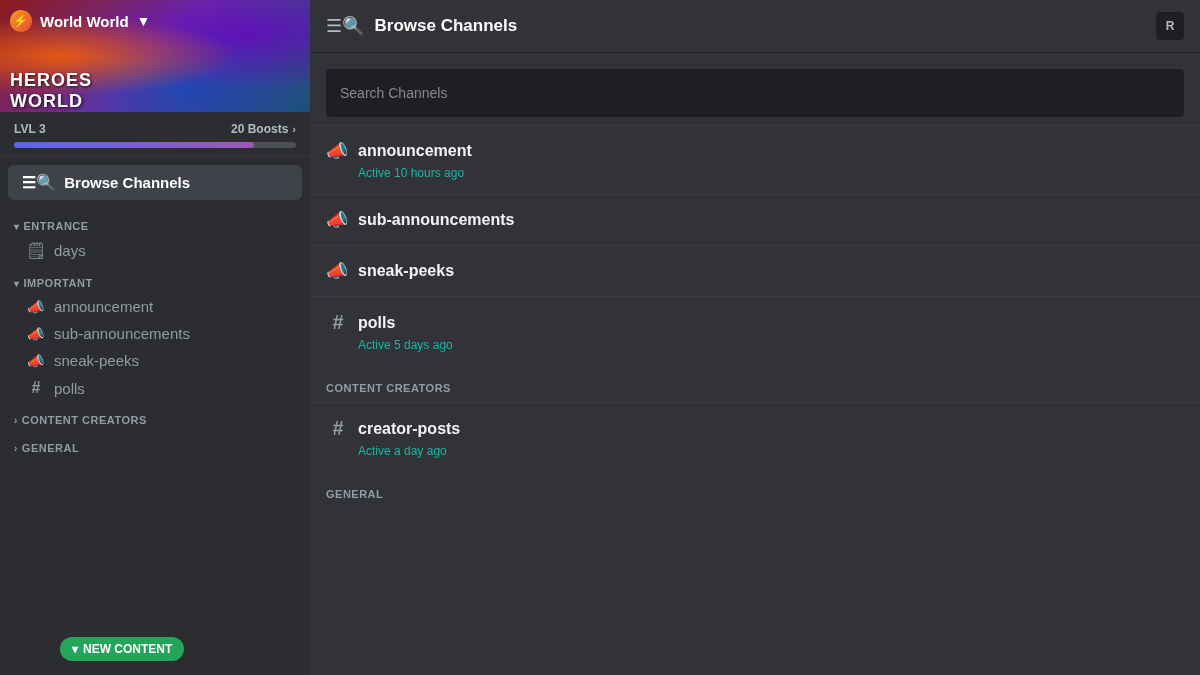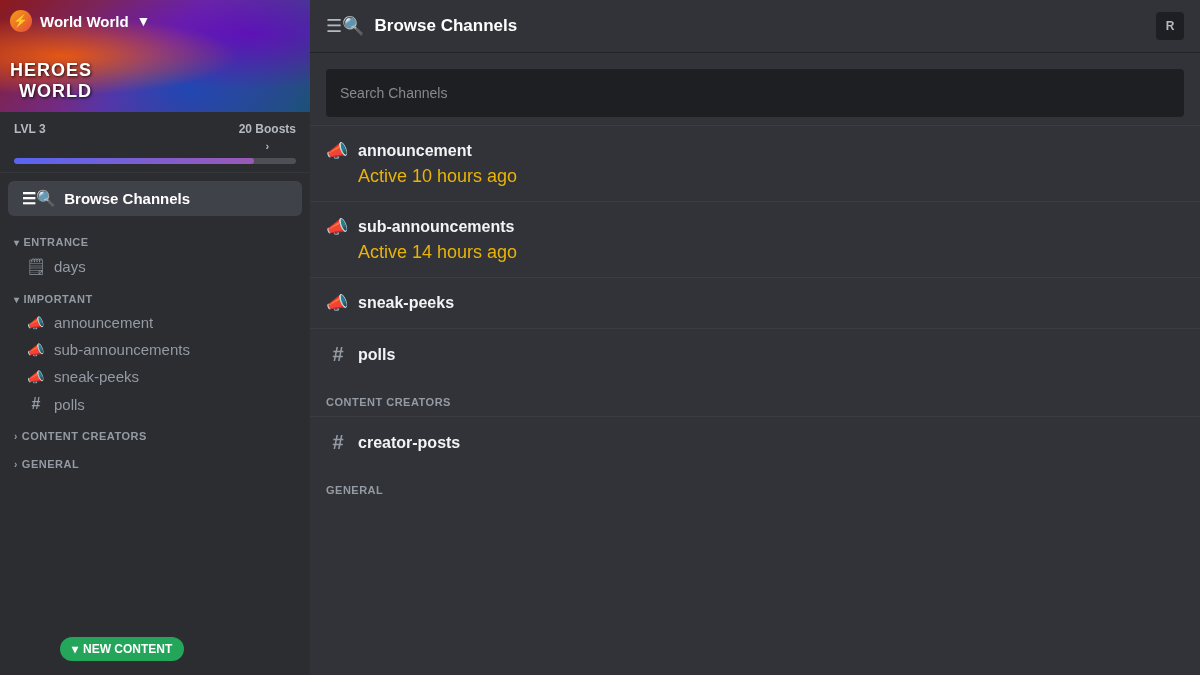--- a/index.html
+++ b/index.html
@@ -35,28 +35,27 @@
       width: 100%;
       height: 100%;
       background:
         radial-gradient(ellipse at 20% 50%, rgba(255,100,0,0.8) 0%, transparent 50%),
         radial-gradient(ellipse at 80% 30%, rgba(100,0,200,0.7) 0%, transparent 50%),
         radial-gradient(ellipse at 60% 80%, rgba(0,80,200,0.6) 0%, transparent 50%),
         linear-gradient(135deg, #8B1A1A 0%, #6B2FA0 50%, #1A5276 100%);
     }
     .server-banner-text {
       position: absolute;
-      bottom: 10px;
+      bottom: 0;
       left: 10px;
       font-size: 18px;
       font-weight: 800;
       color: #fff;
       text-shadow: 1px 1px 3px rgba(0,0,0,0.8);
       letter-spacing: 1px;
-      text-align: right;
     }
 
     .server-header {
       position: absolute;
       top: 10px;
       left: 10px;
       right: 10px;
       display: flex;
       align-items: center;
       justify-content: space-between;
@@ -98,21 +97,20 @@
       font-weight: 600;
       color: #b5bac1;
     }
     .boosts {
       display: flex;
       align-items: center;
       gap: 4px;
       color: #b5bac1;
       font-size: 12px;
       font-weight: 600;
-      flex-direction: column;
     }
     .boost-arrow {
       font-size: 11px;
     }
     .progress-bar-bg {
       height: 6px;
       background: #4e5058;
       border-radius: 3px;
       overflow: hidden;
     }
@@ -303,22 +301,22 @@
       color: #b5bac1;
       width: 24px;
       text-align: center;
     }
     .channel-card-name {
       font-size: 16px;
       font-weight: 600;
       color: #f2f3f5;
     }
     .channel-card-activity {
-      font-size: 18px;
-      color: #eab308;
+      font-size: 12px;
+      color: #14b8a6;
       padding-left: 32px;
     }
     .icon-hash {
       display: inline-block;
       font-weight: 800;
       font-size: 16px;
       color: #949ba4;
     }
     .icon-hash-large {
       font-size: 20px;
@@ -434,43 +432,44 @@
         <span class="channel-card-name">announcement</span>
       </div>
       <div class="channel-card-activity">Active 10 hours ago</div>
     </div>
 
     <div class="channel-card">
       <div class="channel-card-name-row">
         <span class="channel-card-icon">📣</span>
         <span class="channel-card-name">sub-announcements</span>
       </div>
-      <div class="channel-card-activity">Active 14 hours ago</div>
     </div>
 
     <div class="channel-card">
       <div class="channel-card-name-row">
         <span class="channel-card-icon">📣</span>
         <span class="channel-card-name">sneak-peeks</span>
       </div>
     </div>
 
     <div class="channel-card">
       <div class="channel-card-name-row">
         <span class="channel-card-icon icon-hash-large"><span class="icon-hash icon-hash-large">#</span></span>
         <span class="channel-card-name">polls</span>
       </div>
+      <div class="channel-card-activity">Active 5 days ago</div>
     </div>
 
     <div class="channel-section-label">CONTENT CREATORS</div>
 
     <div class="channel-card">
       <div class="channel-card-name-row">
         <span class="channel-card-icon icon-hash-large"><span class="icon-hash icon-hash-large">#</span></span>
         <span class="channel-card-name">creator-posts</span>
       </div>
+      <div class="channel-card-activity">Active a day ago</div>
     </div>
 
     <div class="channel-section-label">GENERAL</div>
 
   </div>
 
 </div>
 
 </body></html>

